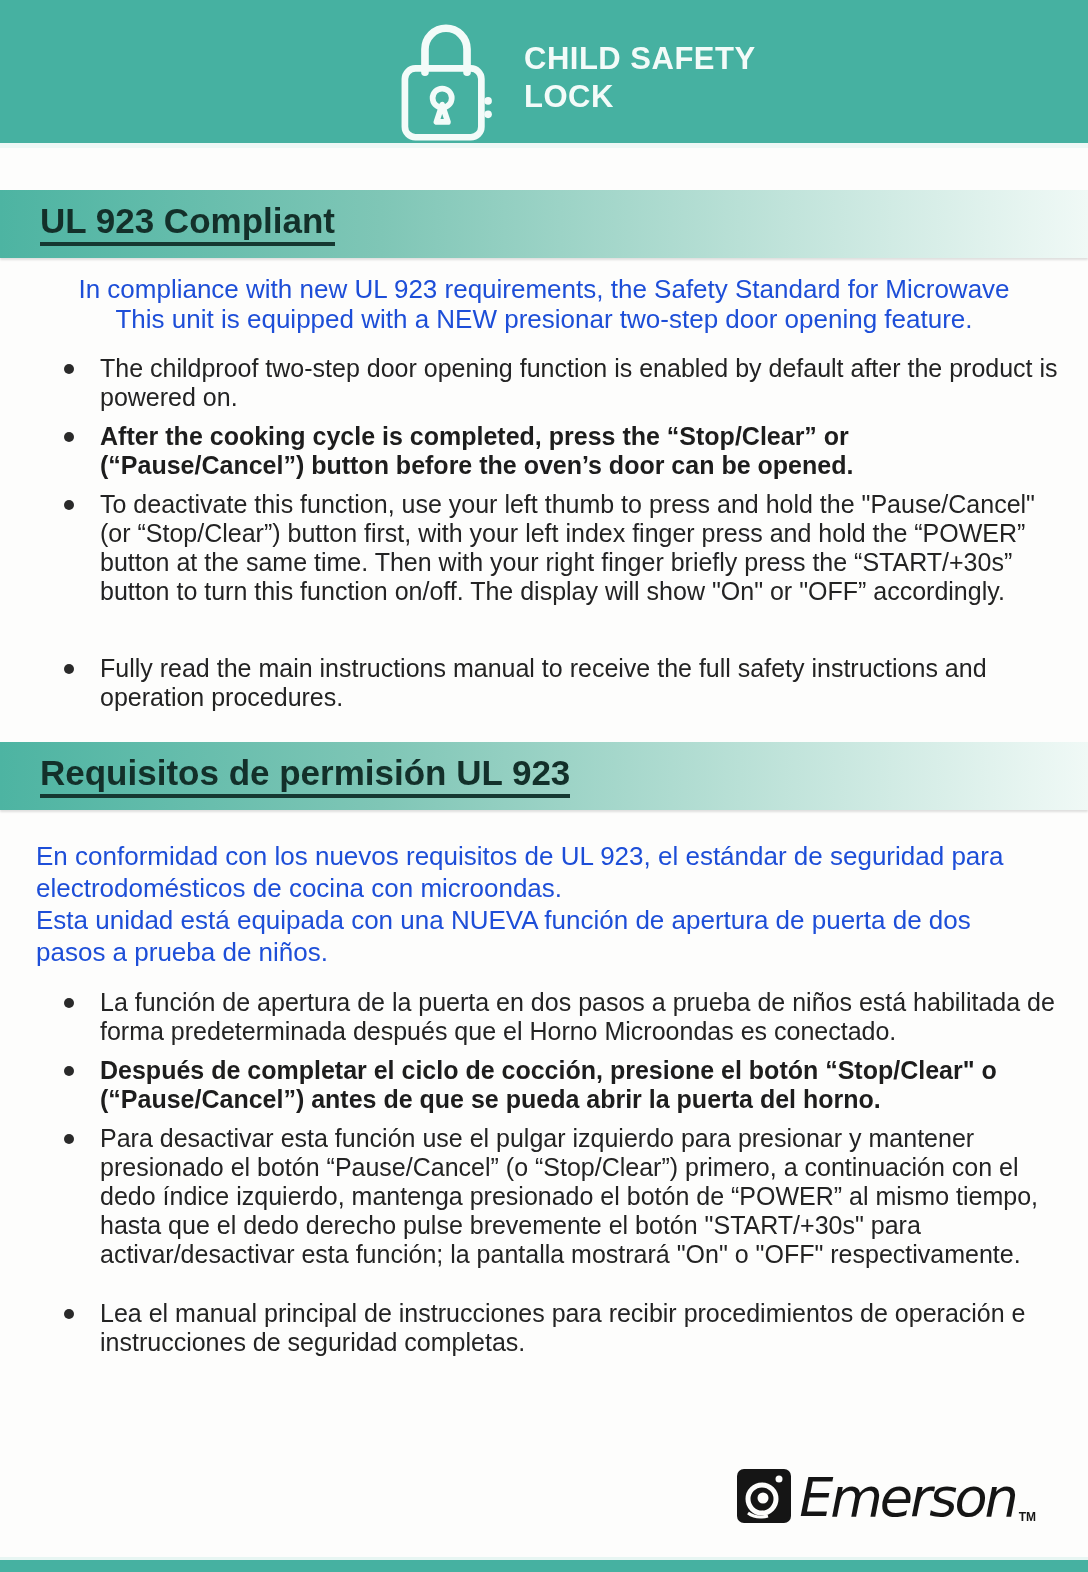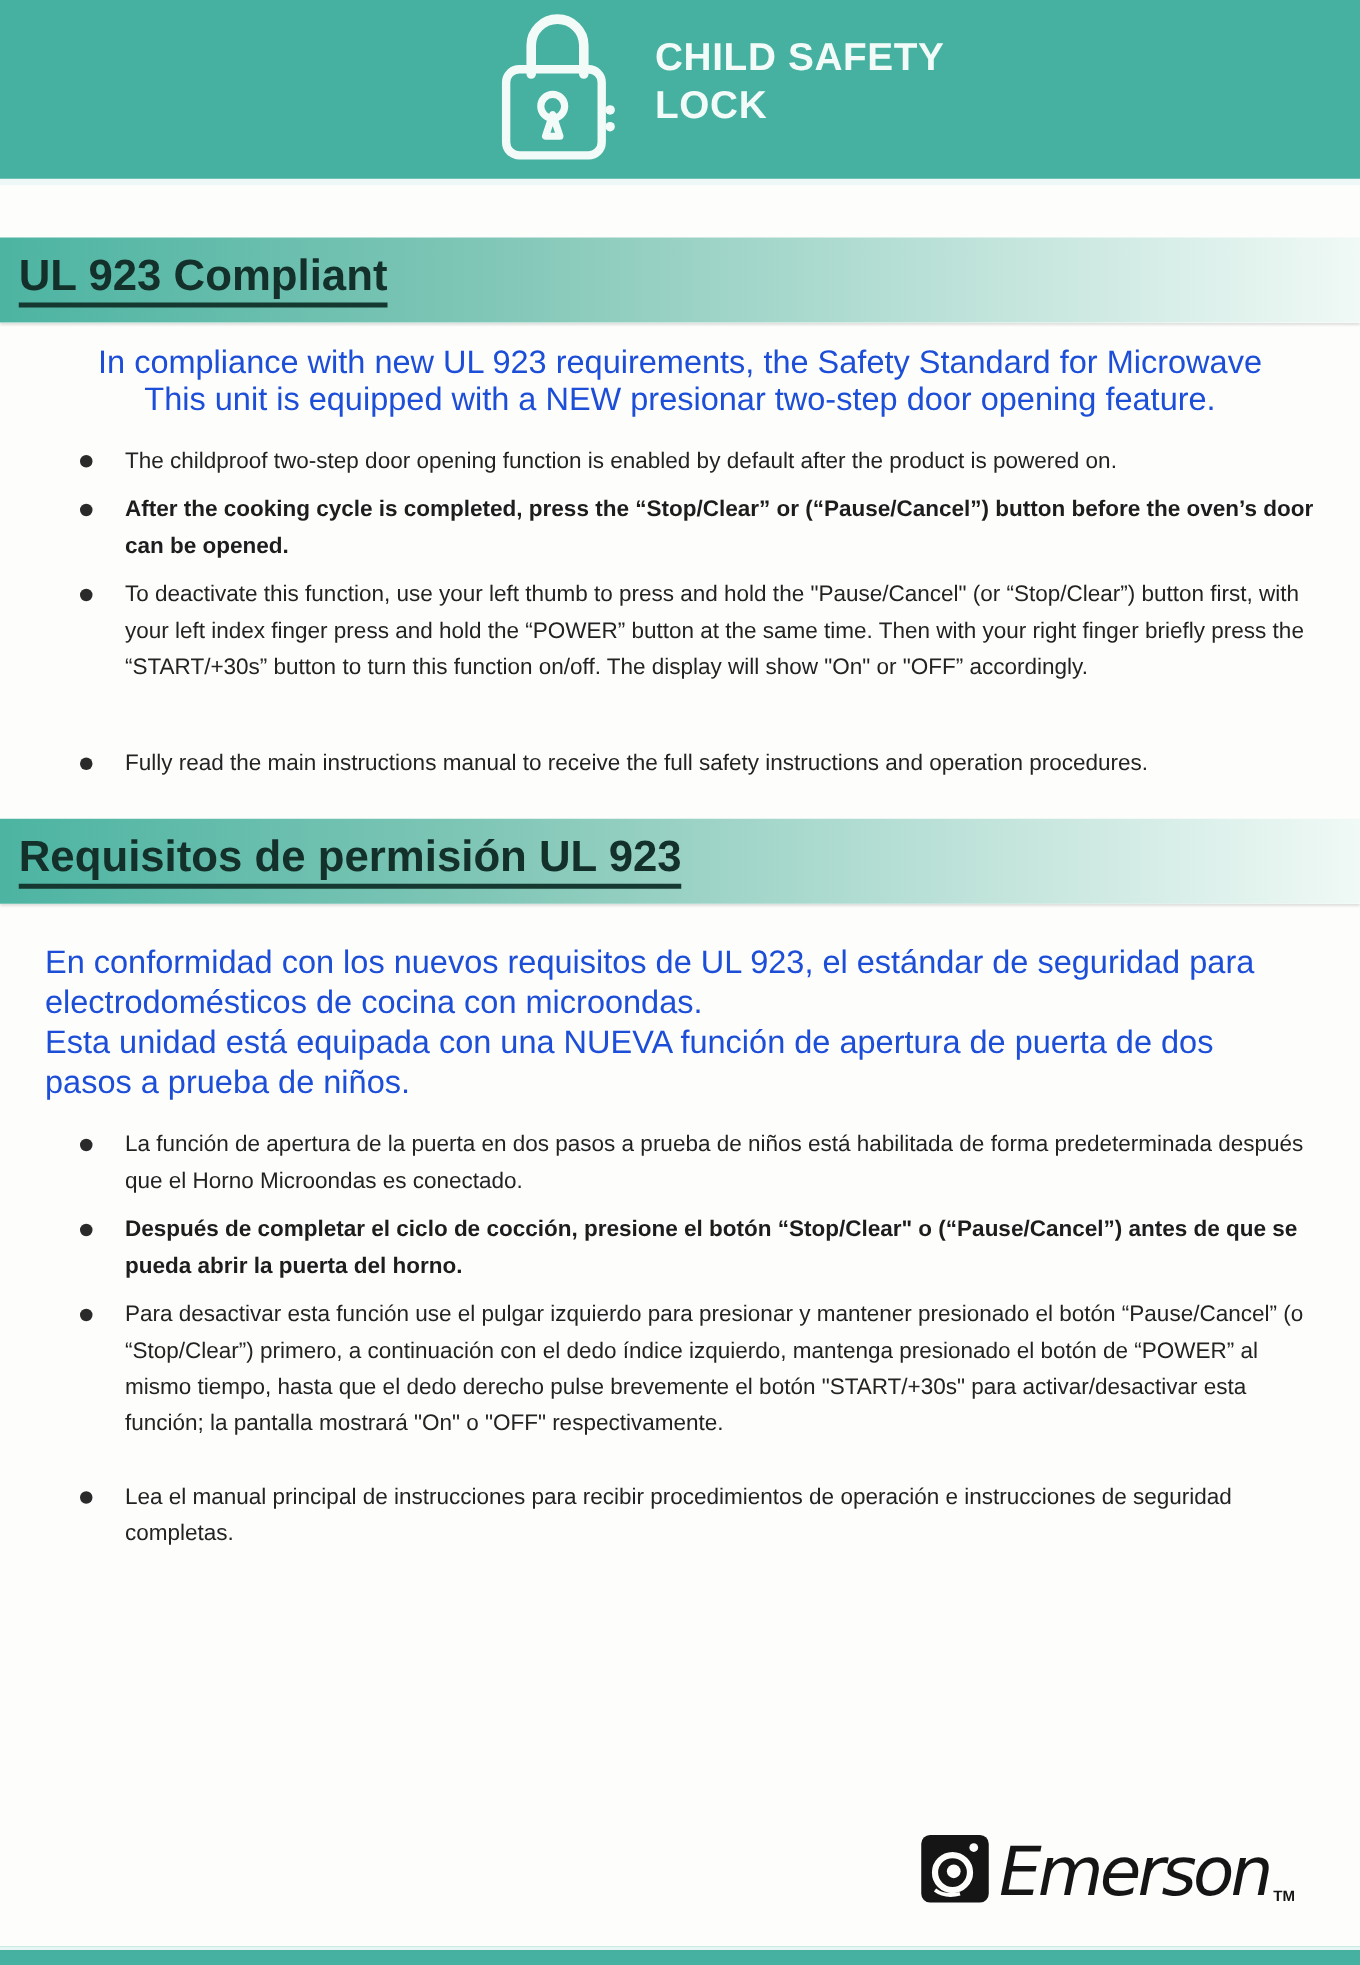--- a/index.html
+++ b/index.html
@@ -12,21 +12,21 @@
     font-family: "Liberation Sans", sans-serif;
     color: #232323;
     margin: 0 auto;
   }
 
   
   .top-banner {
     height: 148px;
     background: #46b1a1;
     display: flex;
-    align-items: flex-start;
+    align-items: flex-end;
     border-bottom: 5px solid #eef8f6;
   }
   .top-banner-inner {
     display: flex;
     align-items: center;
     margin-left: 398px;
     gap: 30px;
   }
   .lock-icon svg { display: block; }
   .top-title {
@@ -36,21 +36,21 @@
     line-height: 1.22;
     letter-spacing: 0.5px;
   }
 
   
   .section-banner {
     height: 68px;
     background: linear-gradient(90deg, #4db4a2 0%, #7fc6b6 35%, #b9e0d6 68%, #f0f9f6 100%);
     display: flex;
     align-items: center;
-    padding-left: 15px;
+    padding-left: 40px;
     box-shadow: 0 2px 2px rgba(0,0,0,0.12);
   }
   .section-heading {
     font-size: 35px;
     font-weight: 700;
     color: #13302a;
     border-bottom: 4px solid #153831;
     padding-bottom: 3px;
     line-height: 1.08;
   }
@@ -65,21 +65,21 @@
   .intro-es .line { line-height: 32px; }
 
   
   .bullets {
     list-style: none;
     margin: 20px 30px 0 0;
     padding-left: 100px;
   }
   .bullets li {
     position: relative;
-    font-size: 18px;
+    font-size: 25px;
     line-height: 29px;
     margin-bottom: 10px;
   }
   .bullets li::before {
     content: "";
     position: absolute;
     left: -36px; top: 10px;
     width: 10px; height: 10px;
     border-radius: 50%;
     background: #2a2a2a;

